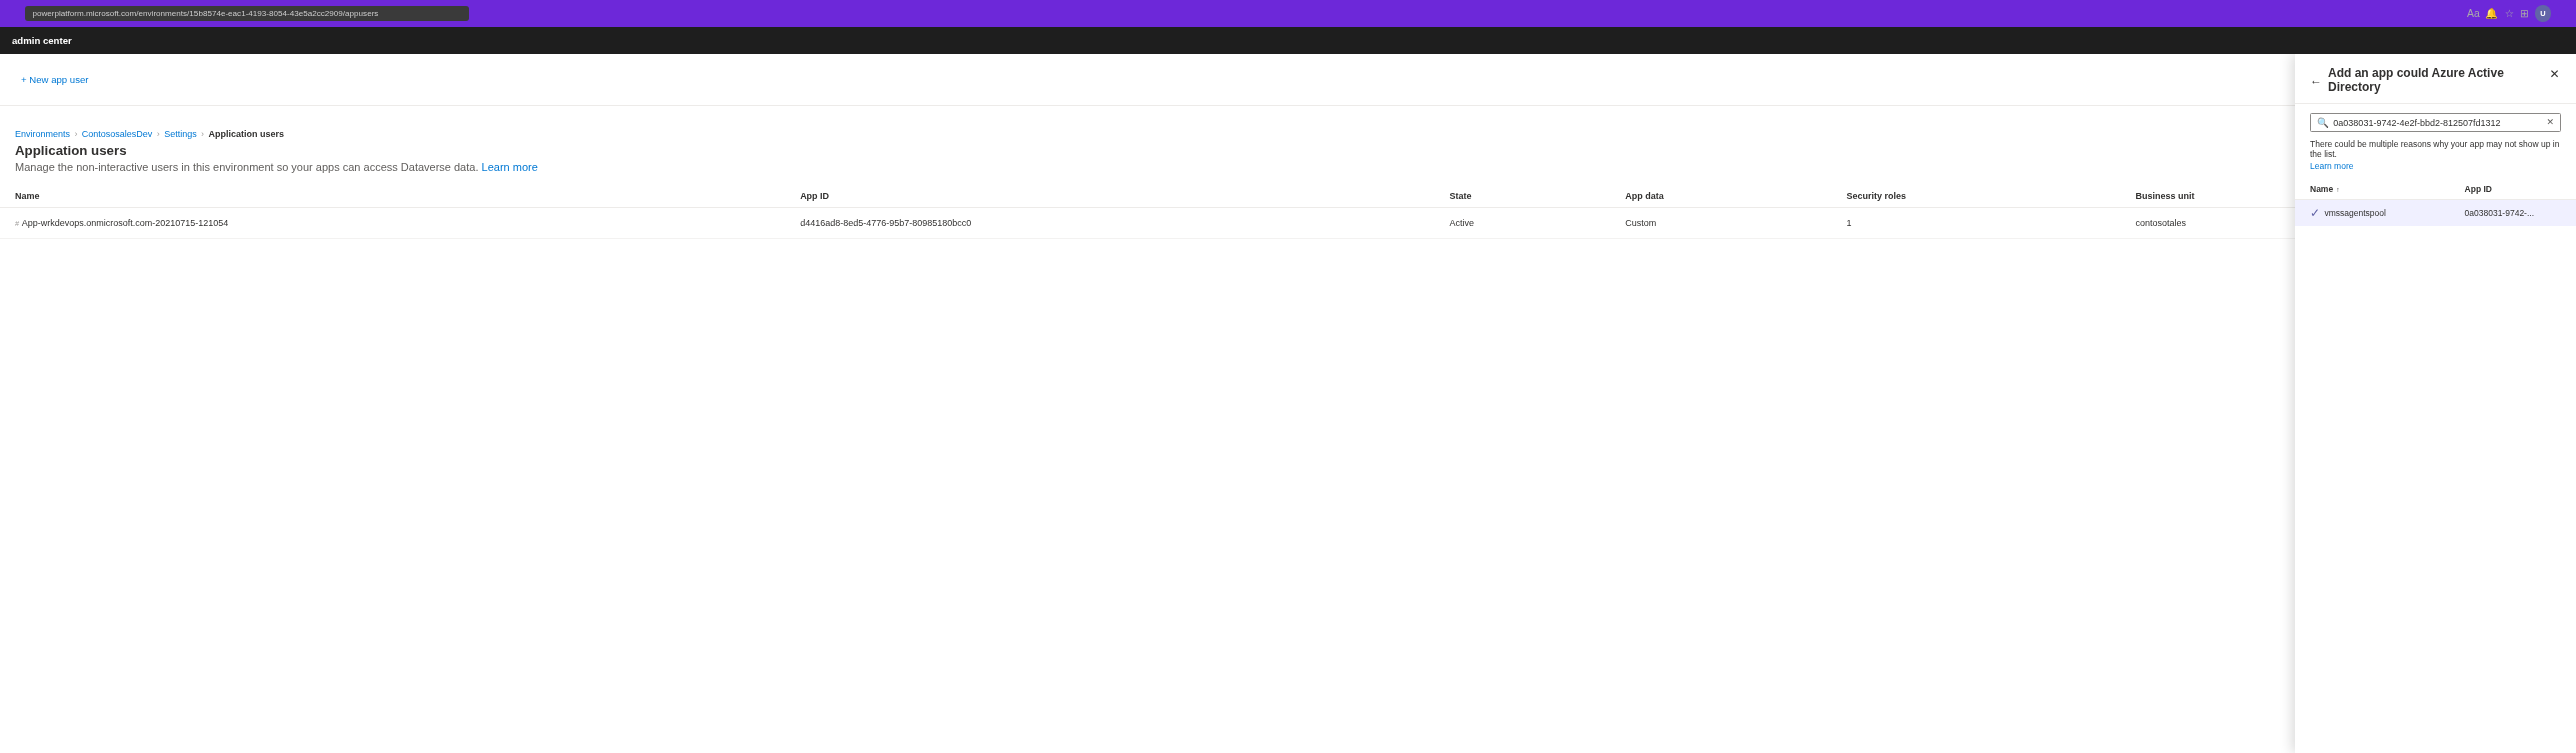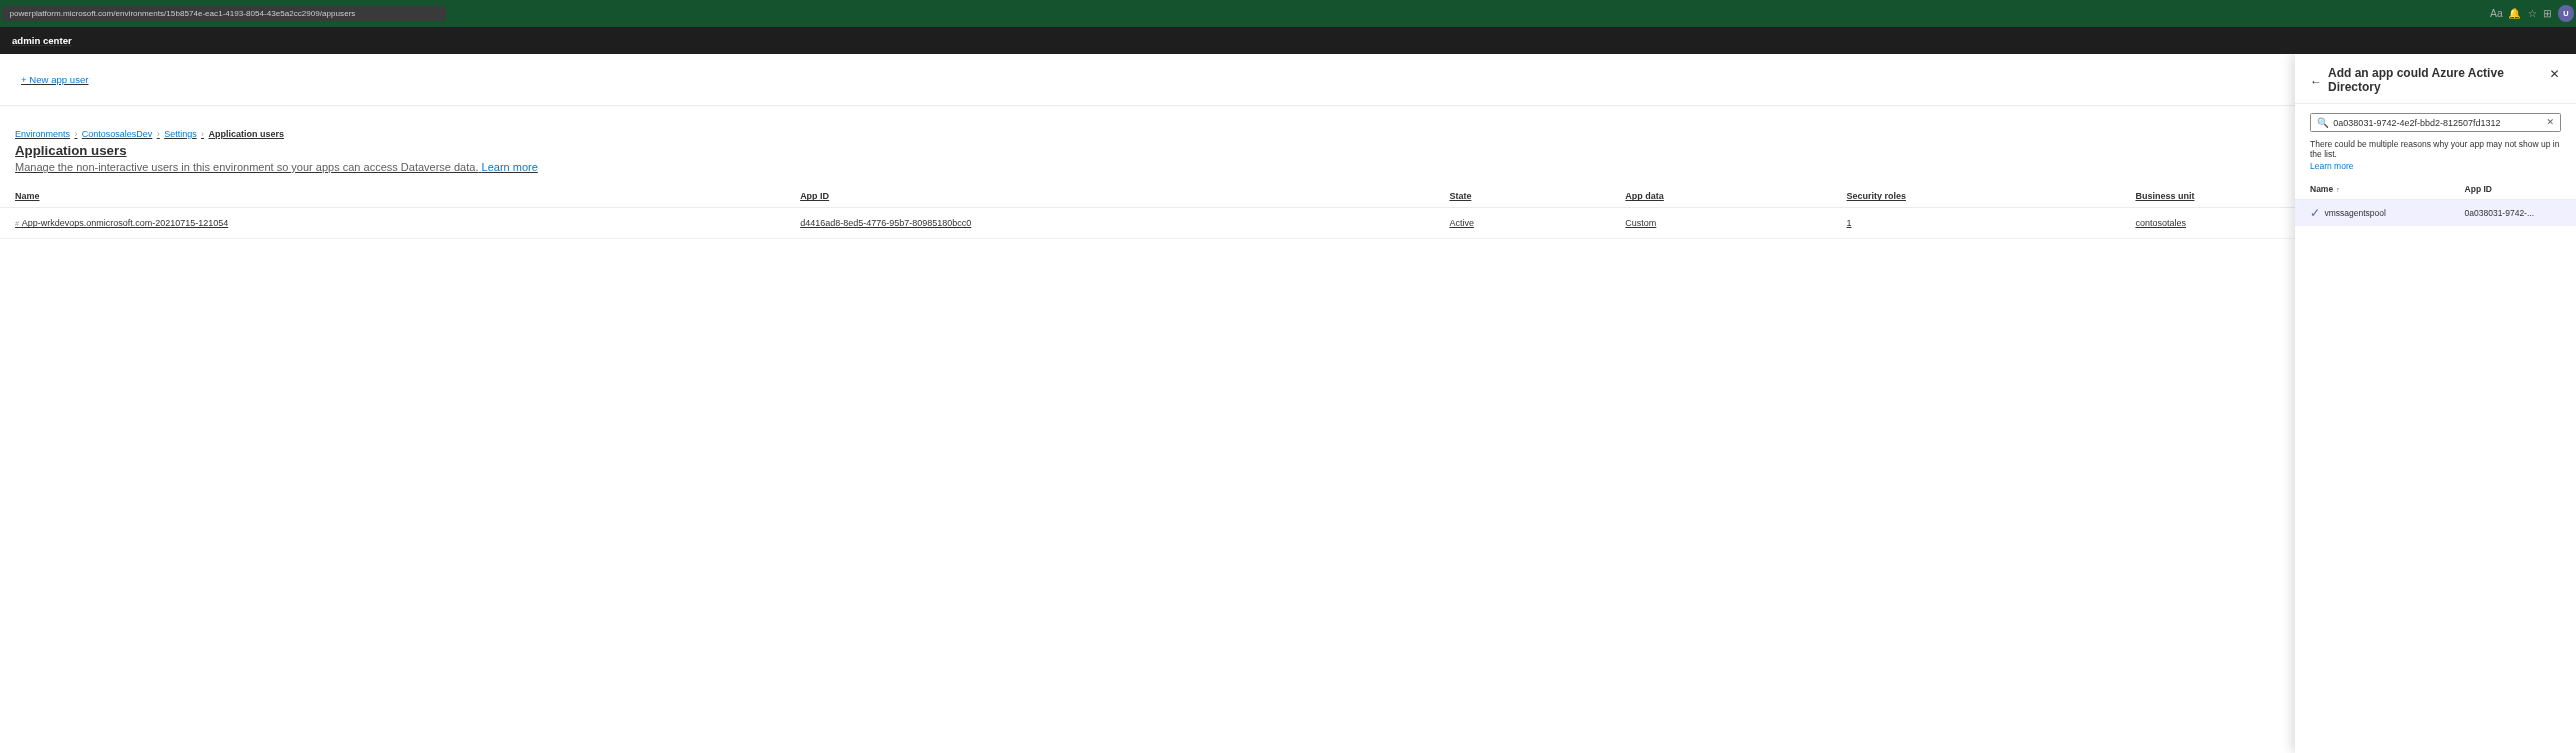--- a/index.html
+++ b/index.html
@@ -7,25 +7,25 @@
       font-family: 'Segoe UI', -apple-system, BlinkMacSystemFont, sans-serif;
       font-size: 9.6px;
       background: #f3f2f1;
       color: #323130;
       height: 100vh;
       overflow: hidden;
     }
 
     
     .browser-bar {
-      background: #14532d;
+      background: #6d28d9;
       height: 27px;
       display: flex;
       align-items: center;
-      padding: 0 2px;
+      padding: 0 25px;
       gap: 14px;
     }
     .browser-url {
       background: #3a3a3a;
       color: #cccccc;
       font-size: 8.1px;
       padding: 3px 7.4px;
       border-radius: 3px;
       flex: 1;
       max-width: 444px;
@@ -54,21 +54,20 @@
       font-size: 7.4px;
       font-weight: bold;
     }
 
     
     .app-container {
       display: flex;
       flex-direction: column;
       height: calc(100vh - 27px);
       background: #fff;
-      text-decoration: underline;
     }
 
     
     .top-nav {
       background: #1e1e1e;
       height: 27px;
       display: flex;
       align-items: center;
       padding: 0 12px;
       color: #fff;

